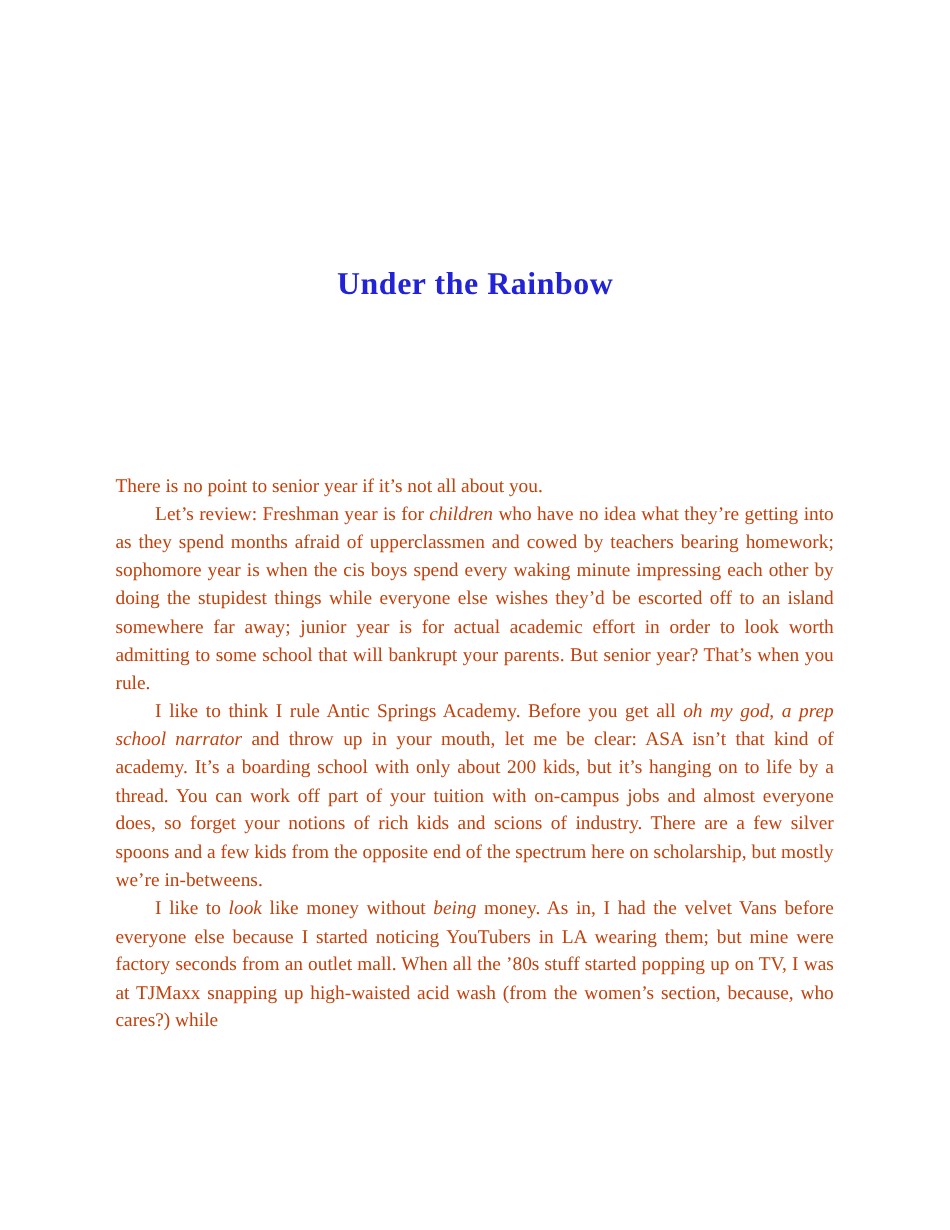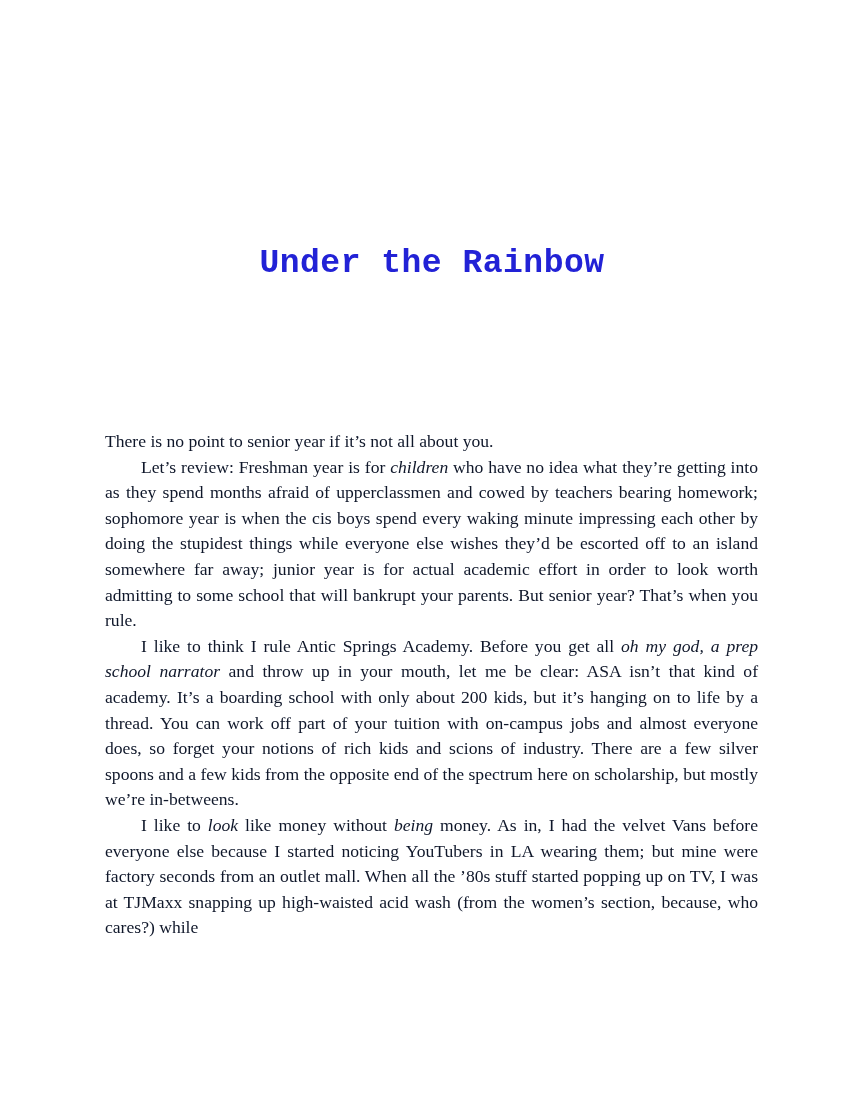--- a/index.html
+++ b/index.html
@@ -14,34 +14,34 @@
     background: #ffffff;
     overflow: hidden;
     font-family: "Liberation Serif", serif;
   }
   .chapter-title {
     position: absolute;
     top: 222px;
     left: 0;
     width: 100%;
     text-align: center;
-    font-family: Liberation Mono, monospace;
+    font-family: Liberation Serif, serif;
     font-weight: 700;
-    font-size: 33px;
+    font-size: 29px;
     line-height: 1.2;
     letter-spacing: 0.5px;
   }
   .body-text {
     position: absolute;
     top: 429px;
     left: 105px;
     width: 653px;
     font-size: 17.6px;
     line-height: 25.6px;
-    color: #0f172a;
+    color: #c2410c;
     text-align: justify;
   }
   .para {
     margin: 0;
     padding: 0;
   }
   .para.indent {
     text-indent: 36px;
   }
   .para em {

